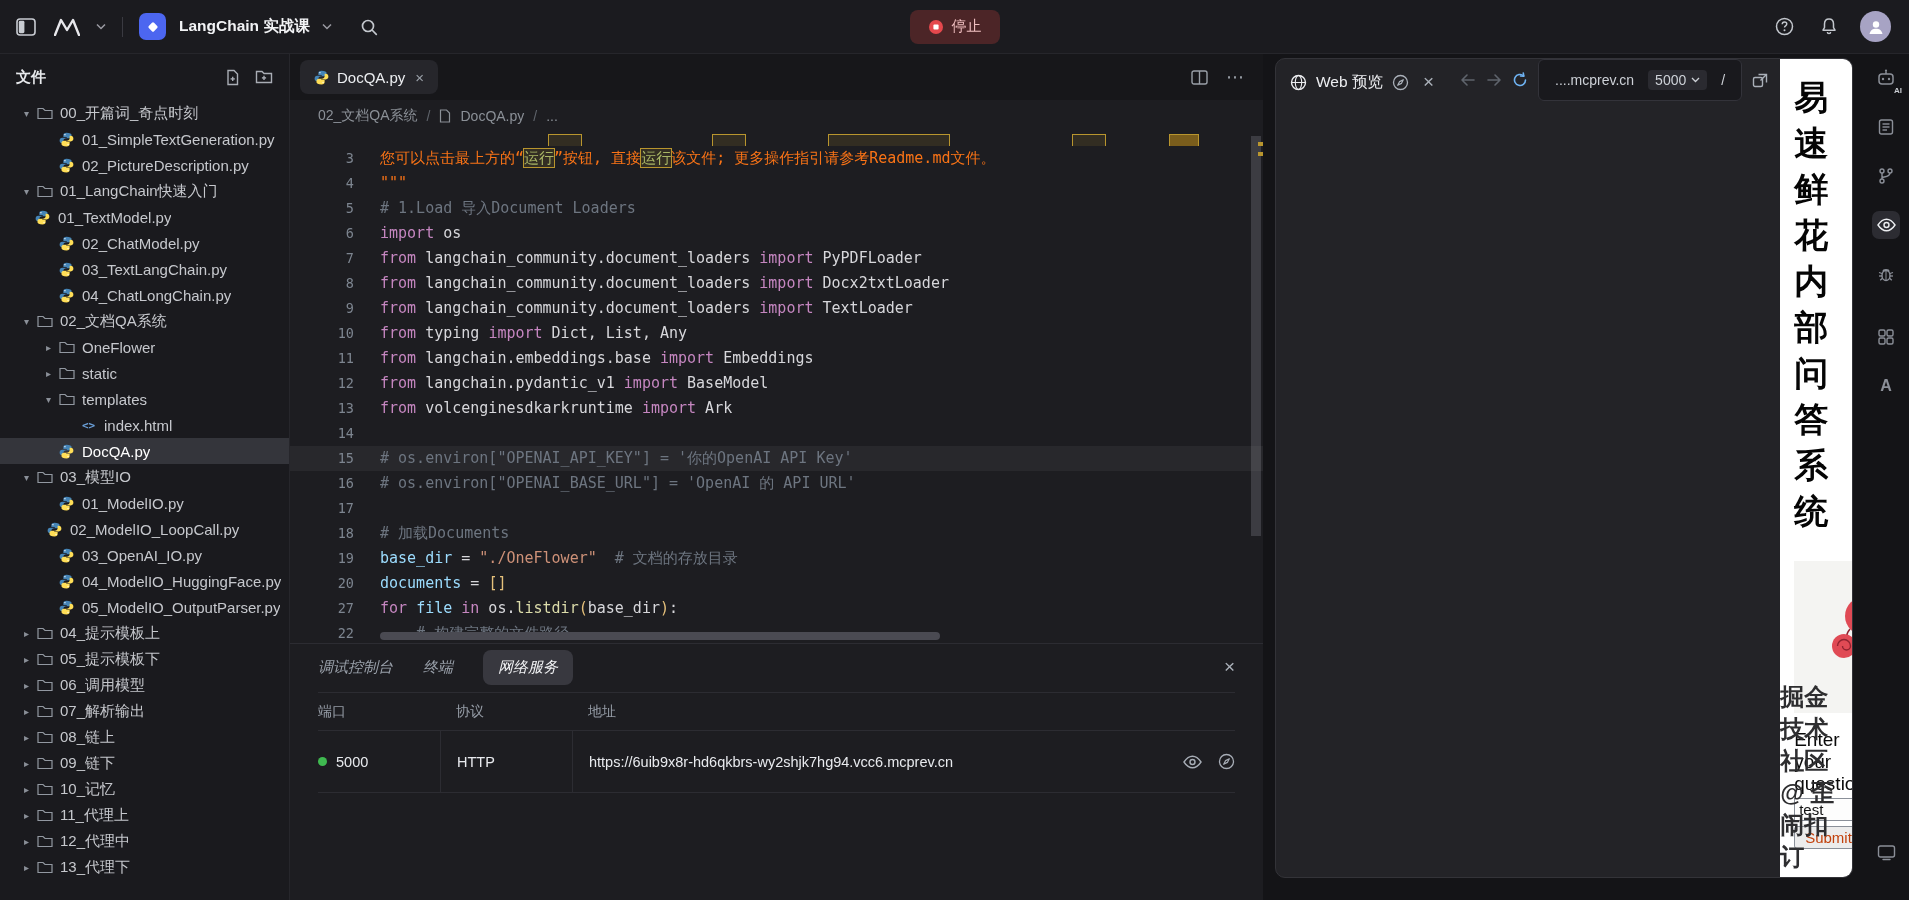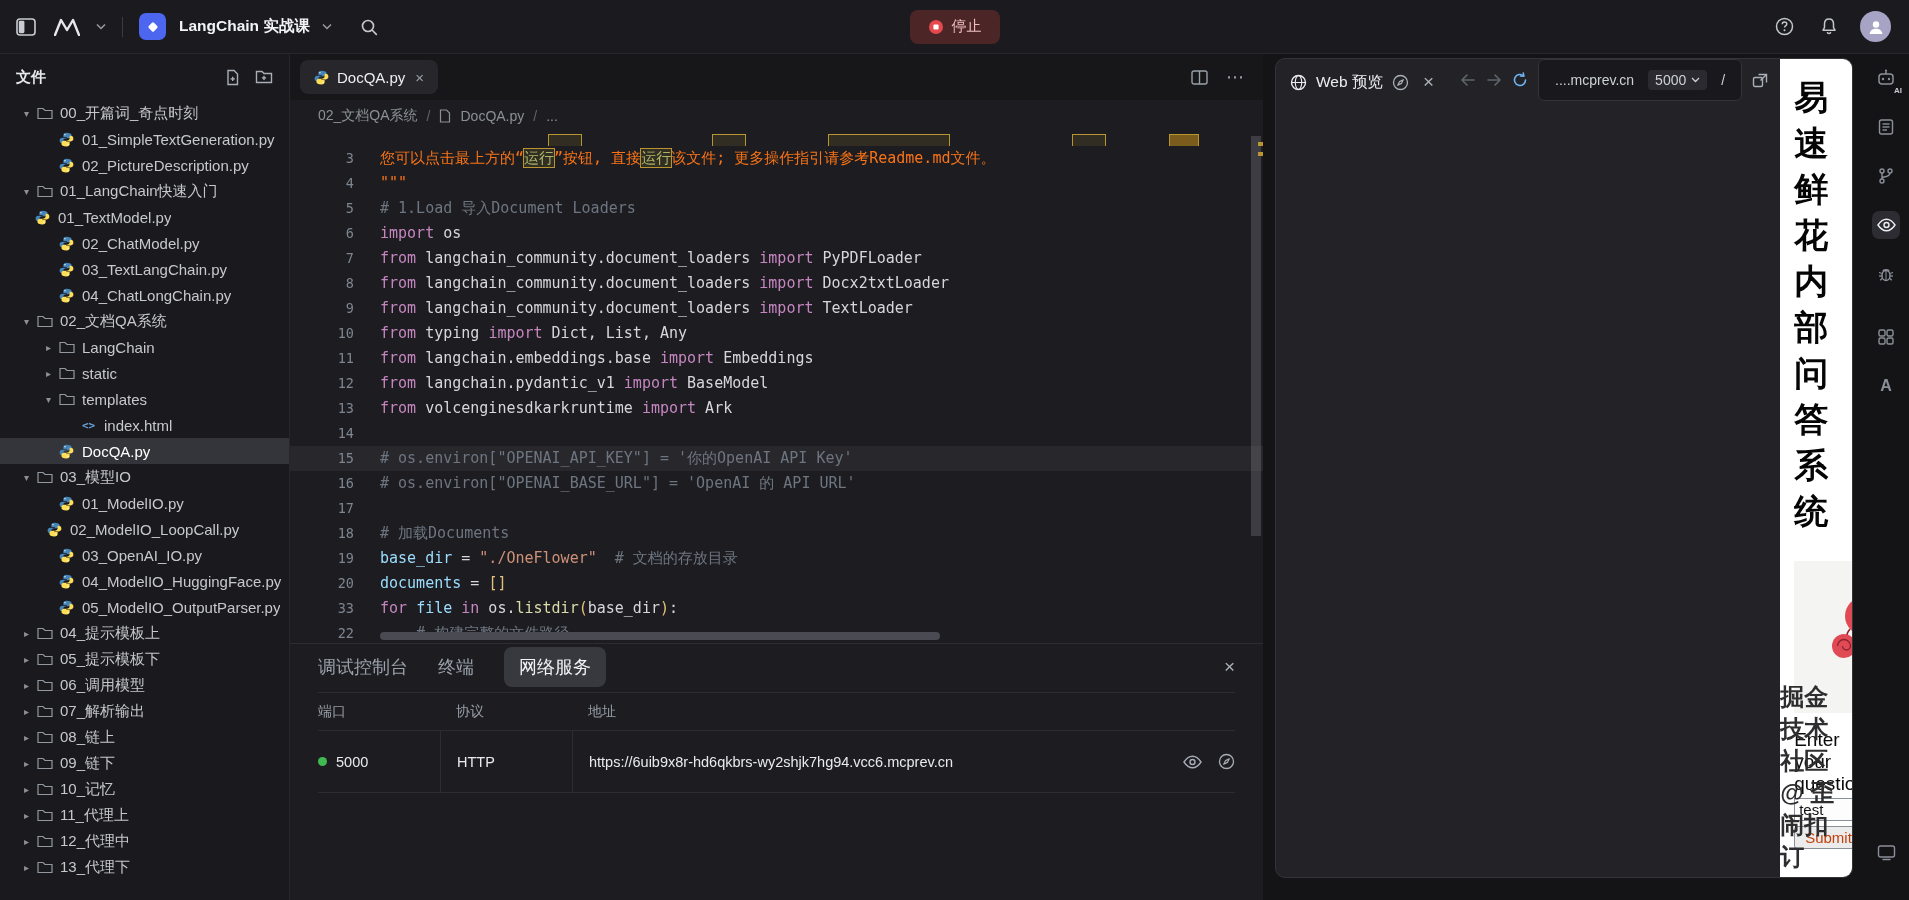--- a/index.html
+++ b/index.html
@@ -57,21 +57,21 @@
   .doc{color:#f97316}.var{color:#9cdcfe}.fn{color:#dcdcaa}.br{color:#e5c07b}
   .docm{color:#a9b665;outline:1px solid #b8952e;background:rgba(184,149,46,.15);}
   .hscroll{position:absolute;left:90px;bottom:3px;width:560px;height:8px;border-radius:4px;background:#4a4a52;cursor:pointer;}
   .vscroll{position:absolute;right:2px;top:4px;width:10px;height:400px;background:rgba(120,120,128,.35);cursor:pointer;}
   .smark{position:absolute;right:0;width:5px;height:4px;background:#b8952e;}
 
   
   .bottom-panel{height:257px;border-top:1px solid #2c2c32;display:flex;flex-direction:column;flex:none;}
   .bp-tabs{height:46px;display:flex;align-items:center;padding:0 28px;flex:none;}
   .bp-tabset{display:flex;align-items:center;gap:30px;}
-  .bp-tab{color:#9aa1ab;font-size:18px;cursor:pointer;}
+  .bp-tab{color:#9aa1ab;font-size:15px;cursor:pointer;font-style:italic;}
   .bp-tab.active{background:#38383f;color:#f2f3f5;padding:8px 15px;border-radius:8px;font-weight:500;}
   .bp-close{margin-left:auto;color:#aab0b9;font-size:19px;cursor:pointer;}
   .bp-table{margin:2px 28px 0;border-top:1px solid #2c2c32;}
   .bp-thead{height:38px;display:flex;align-items:center;color:#969da7;font-size:14px;border-bottom:1px solid #2c2c32;}
   .bp-row{height:62px;display:flex;align-items:center;font-size:14.5px;color:#e8eaee;border-bottom:1px solid #2c2c32;}
   .c-port{width:122px;flex:none;display:flex;align-items:center;}
   .c-proto{width:132px;flex:none;padding-left:16px;display:flex;align-items:center;}
   .c-addr{flex:1;padding-left:16px;display:flex;align-items:center;}
   .bp-row .c-proto,.bp-row .c-addr{border-left:1px solid #2c2c32;align-self:stretch;}
   .dot{width:9px;height:9px;border-radius:50%;background:#3fb950;margin-right:9px;flex:none;}
@@ -307,21 +307,21 @@
             </span>
             <span class="tlabel">02_文档QA系统</span>
           </div>
           <div class="trow" style="padding-left: 40px;">
             <span class="chev">▸</span>
             <span class="ticon">
               <svg width="16" height="14" viewBox="0 0 16 14">
                 <path d="M1 2.5 H6 L8 4.5 H15 V12.5 H1 Z" fill="none" stroke="#9298a1" stroke-width="1.2"></path>
               </svg>
             </span>
-            <span class="tlabel">LangChain</span>
+            <span class="tlabel">OneFlower</span>
           </div>
           <div class="trow" style="padding-left: 40px;">
             <span class="chev">▸</span>
             <span class="ticon">
               <svg width="16" height="14" viewBox="0 0 16 14">
                 <path d="M1 2.5 H6 L8 4.5 H15 V12.5 H1 Z" fill="none" stroke="#9298a1" stroke-width="1.2"></path>
               </svg>
             </span>
             <span class="tlabel">static</span>
           </div>
@@ -573,21 +573,21 @@
             <div class="cline"><span class="gut">11</span><span class="ctext"><span class="kw">from</span><span class="pl"> langchain.embeddings.base </span><span class="kw">import</span><span class="pl"> Embeddings</span></span></div>
             <div class="cline"><span class="gut">12</span><span class="ctext"><span class="kw">from</span><span class="pl"> langchain.pydantic_v1 </span><span class="kw">import</span><span class="pl"> BaseModel</span></span></div>
             <div class="cline"><span class="gut">13</span><span class="ctext"><span class="kw">from</span><span class="pl"> volcenginesdkarkruntime </span><span class="kw">import</span><span class="pl"> Ark</span></span></div>
             <div class="cline"><span class="gut">14</span><span class="ctext"></span></div>
             <div class="cline cur"><span class="gut">15</span><span class="ctext"><span class="com"># os.environ["OPENAI_API_KEY"] = '你的OpenAI API Key'</span></span></div>
             <div class="cline"><span class="gut">16</span><span class="ctext"><span class="com"># os.environ["OPENAI_BASE_URL"] = 'OpenAI 的 API URL'</span></span></div>
             <div class="cline"><span class="gut">17</span><span class="ctext"></span></div>
             <div class="cline"><span class="gut">18</span><span class="ctext"><span class="com"># 加载Documents</span></span></div>
             <div class="cline"><span class="gut">19</span><span class="ctext"><span class="var">base_dir</span><span class="pl"> = </span><span class="str">"./OneFlower"</span><span class="pl">  </span><span class="com"># 文档的存放目录</span></span></div>
             <div class="cline"><span class="gut">20</span><span class="ctext"><span class="var">documents</span><span class="pl"> = </span><span class="br">[]</span></span></div>
-            <div class="cline"><span class="gut">33</span><span class="ctext"><span class="kw">for</span><span class="pl"> </span><span class="var">file</span><span class="pl"> </span><span class="kw">in</span><span class="pl"> os.</span><span class="fn">listdir</span><span class="br">(</span><span class="pl">base_dir</span><span class="br">)</span><span class="pl">:</span></span></div>
+            <div class="cline"><span class="gut">27</span><span class="ctext"><span class="kw">for</span><span class="pl"> </span><span class="var">file</span><span class="pl"> </span><span class="kw">in</span><span class="pl"> os.</span><span class="fn">listdir</span><span class="br">(</span><span class="pl">base_dir</span><span class="br">)</span><span class="pl">:</span></span></div>
             <div class="cline"><span class="gut">22</span><span class="ctext"><span class="com">    # 构建完整的文件路径</span></span></div>
           </div>
         <div class="hscroll"></div>
         <div class="vscroll"></div>
         <span class="smark" style="top:10px;"></span>
         <span class="smark" style="top:20px;"></span>
       </div>
 
       <div class="bottom-panel">
         <div class="bp-tabs">

